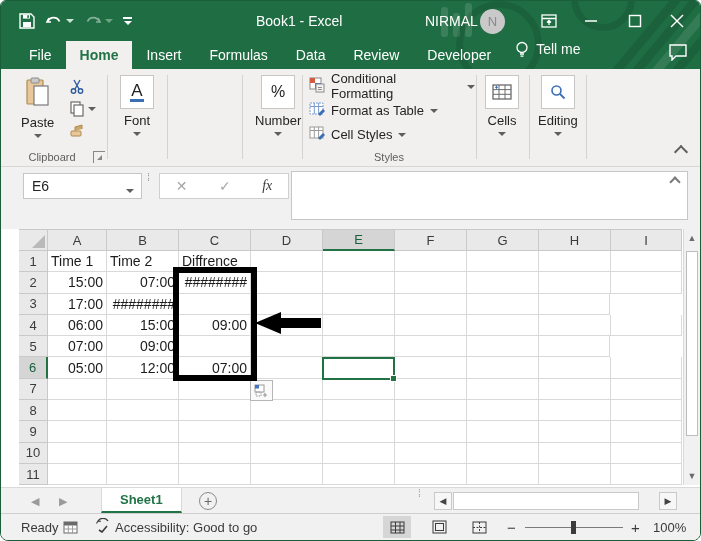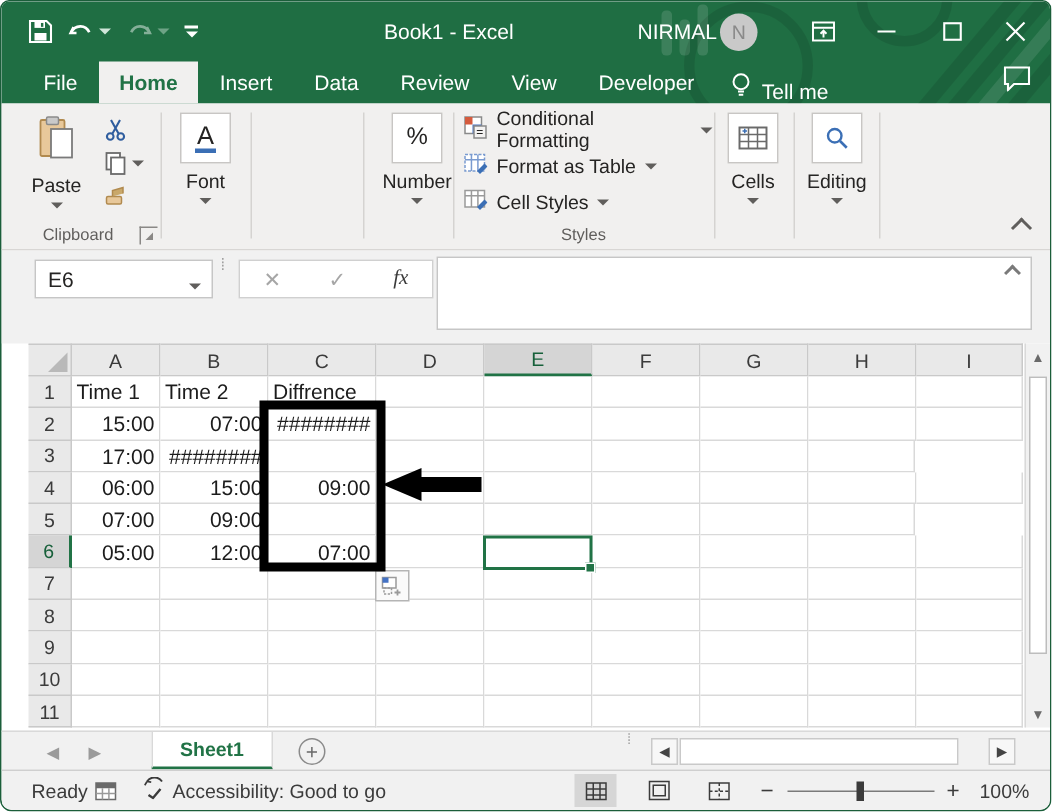--- a/index.html
+++ b/index.html
@@ -19,21 +19,21 @@
   .caret-w { width:0; height:0; border-left:4px solid transparent; border-right:4px solid transparent; border-top:4px solid #cfe5d9; display:inline-block; }
   .title-text { position:absolute; left:255px; top:0; height:40px; display:flex; align-items:center; font-size:14px; color:#fff; }
   .user-name { position:absolute; left:424px; top:0; height:40px; display:flex; align-items:center; font-size:14px; color:#fff; }
   .avatar { position:absolute; left:479px; top:8px; width:25px; height:25px; border-radius:50%; background:#c9c9c9;
             color:#8a8a8a; font-size:13px; display:flex; align-items:center; justify-content:center; }
   .win-btn { position:absolute; top:0; width:34px; height:40px; display:flex; align-items:center; justify-content:center; color:#fff; }
 
   .tabrow { position:absolute; left:0; top:40px; width:100%; height:28px; display:flex; align-items:stretch; color:#fff; }
   .rtab { padding:0 14px; display:flex; align-items:center; font-size:14px; cursor:default; }
   .rtab.active { background:#f1f0ef; color:#217346; font-weight:bold; }
-  .tellme { display:flex; align-items:flex-end; gap:7px; padding:0 10px; font-size:14px; }
+  .tellme { display:flex; align-items:flex-start; gap:7px; padding:0 10px; font-size:14px; }
   .comment-btn { position:absolute; right:12px; top:42px; }
 
   
   .ribbon { position:absolute; left:0; top:68px; width:100%; height:98px; background:#f1f0ef; border-bottom:1px solid #d8d6d4; }
   .rsep { position:absolute; top:6px; height:84px; width:1px; background:#d5d3d1; }
   .group-label { position:absolute; top:82px; width:100%; text-align:center; font-size:11px; color:#605e5c; }
   .rgroup { position:absolute; top:0; height:98px; }
   .bigbtn { display:flex; flex-direction:column; align-items:center; }
   .iconbox { width:34px; height:34px; background:#fff; border:1px solid #c8c6c4; display:flex; align-items:center; justify-content:center; }
   .blabel { font-size:13px; color:#252423; margin-top:4px; }
@@ -188,23 +188,23 @@
             <line x1="1" y1="1" x2="13" y2="13" stroke="#fff" stroke-width="1.4"></line>
             <line x1="13" y1="1" x2="1" y2="13" stroke="#fff" stroke-width="1.4"></line>
           </svg>
       </div>
     </div>
 
     <div class="tabrow" style="padding-left:14px;">
       <div class="rtab">File</div>
       <div class="rtab active">Home</div>
       <div class="rtab">Insert</div>
+      <div class="rtab">Formulas</div>
       <div class="rtab">Data</div>
       <div class="rtab">Review</div>
-      <div class="rtab">View</div>
       <div class="rtab">Developer</div>
       <div class="tellme">
         <span>
           <svg width="14" height="18" viewBox="0 0 14 18">
               <circle cx="7" cy="6.5" r="5" fill="none" stroke="#fff" stroke-width="1.3"></circle>
               <line x1="5" y1="13" x2="9" y2="13" stroke="#fff" stroke-width="1.3"></line>
               <line x1="5.5" y1="15.2" x2="8.5" y2="15.2" stroke="#fff" stroke-width="1.3"></line>
             </svg>
         </span>
         <span>Tell me</span>

